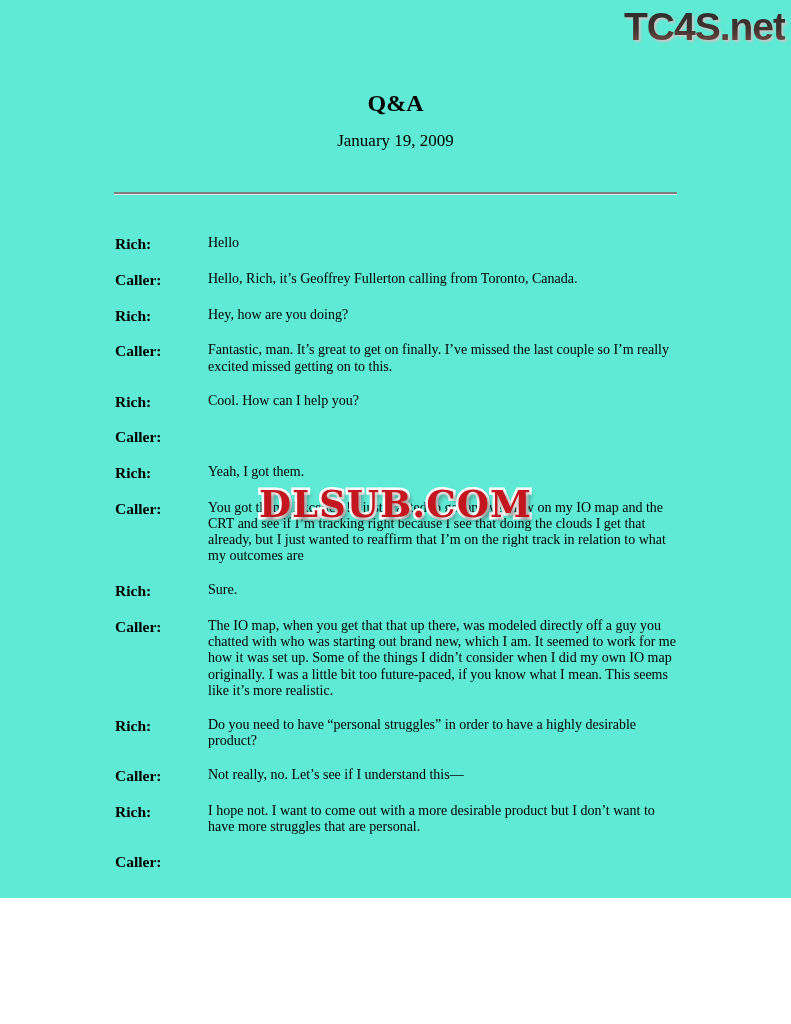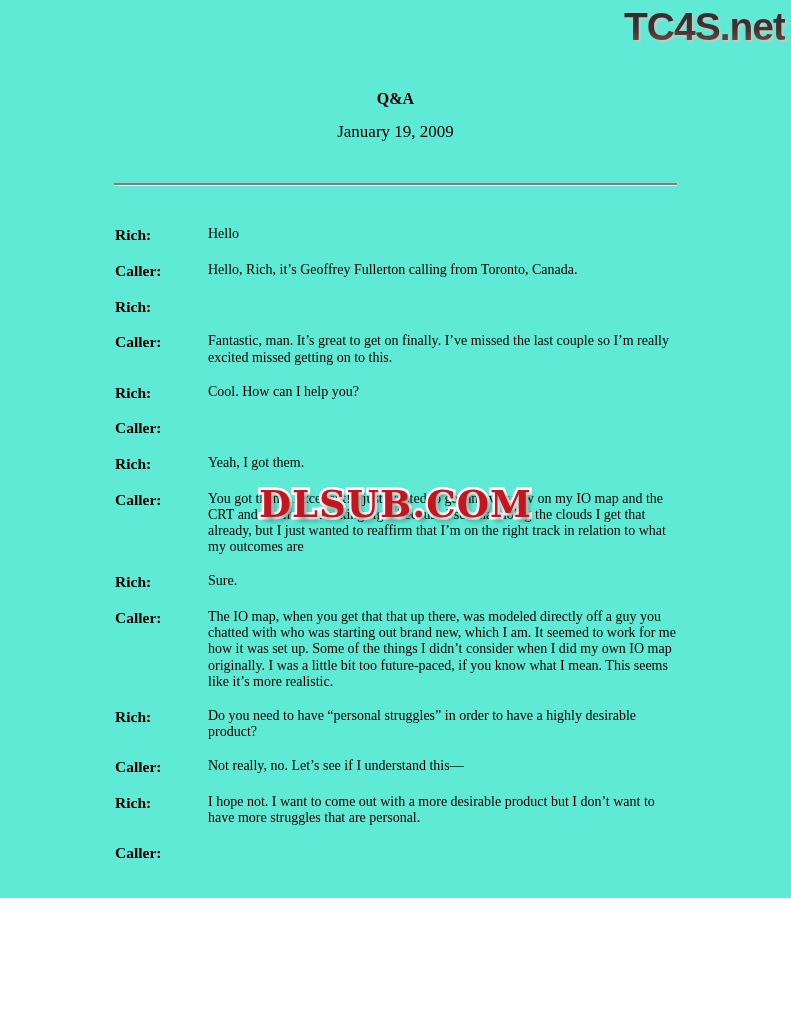--- a/index.html
+++ b/index.html
@@ -19,21 +19,21 @@
     font-weight:bold;font-size:39px;letter-spacing:-1px;
     background:linear-gradient(180deg,#2e2e2e 15%,#41332f 55%,#7c4f48 95%);
     -webkit-background-clip:text;background-clip:text;color:transparent;
     filter:drop-shadow(2px 2px 1px #c7c7c7);
   }
 
   
   .doc-title{
     margin:0;padding-top:90px;
     text-align:center;
-    font-size:16px;font-weight:bold;
+    font-size:24px;font-weight:bold;
   }
   .doc-date{
     margin:8px;margin-top:14px;
     text-align:center;
     font-size:17px;font-weight:normal;
   }
 
   .rule{
     margin:41px 114px 0 114px;
     border:0;
@@ -105,20 +105,21 @@
       <div class="row">
         <div class="speaker">Rich:</div>
         <div class="speech">Hello</div>
       </div>
       <div class="row">
         <div class="speaker">Caller:</div>
         <div class="speech">Hello, Rich, it’s Geoffrey Fullerton calling from Toronto, Canada.</div>
       </div>
       <div class="row">
         <div class="speaker">Rich:</div>
+        <div class="speech">Hey, how are you doing?</div>
       </div>
       <div class="row">
         <div class="speaker">Caller:</div>
         <div class="speech">Fantastic, man. It’s great to get on finally. I’ve missed the last couple so I’m really excited missed getting on to this.</div>
       </div>
       <div class="row">
         <div class="speaker">Rich:</div>
         <div class="speech">Cool. How can I help you?</div>
       </div>
       <div class="row">

